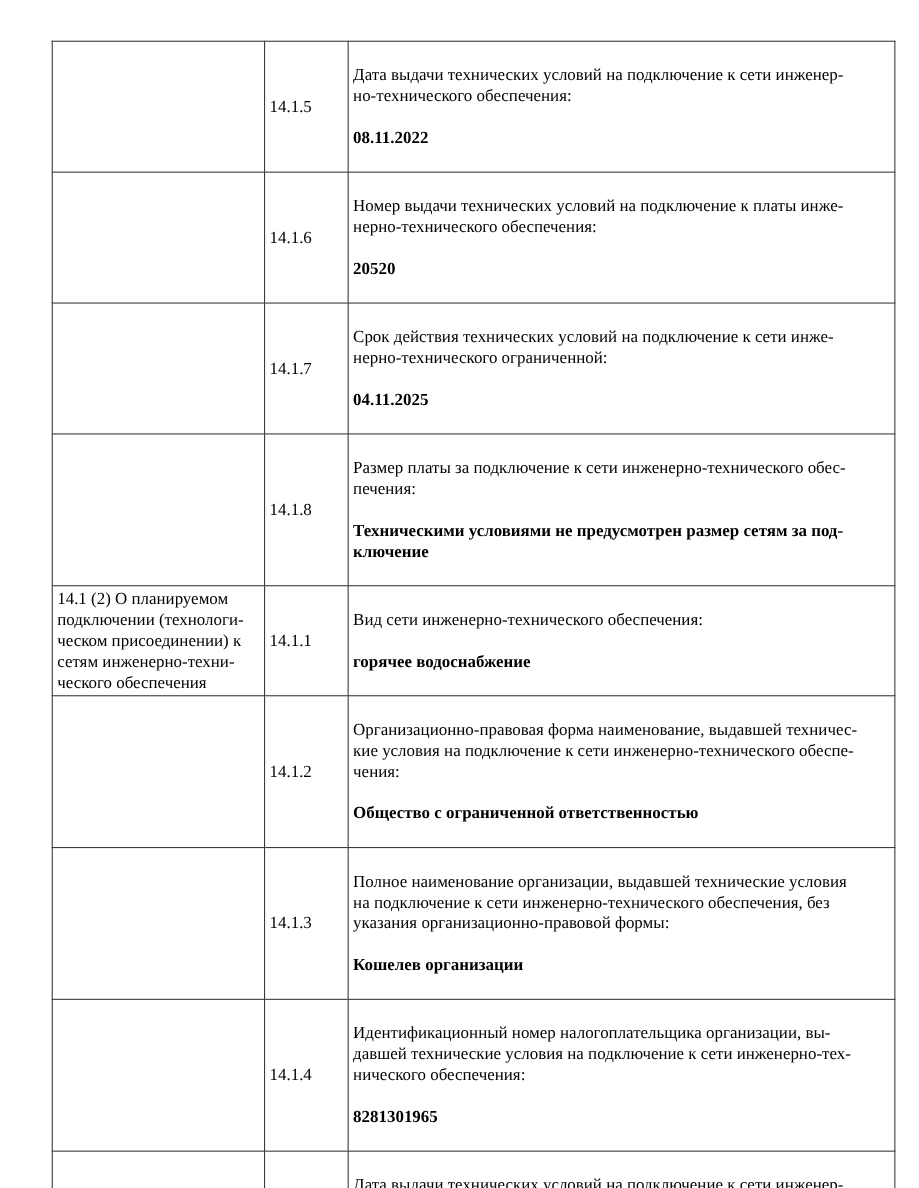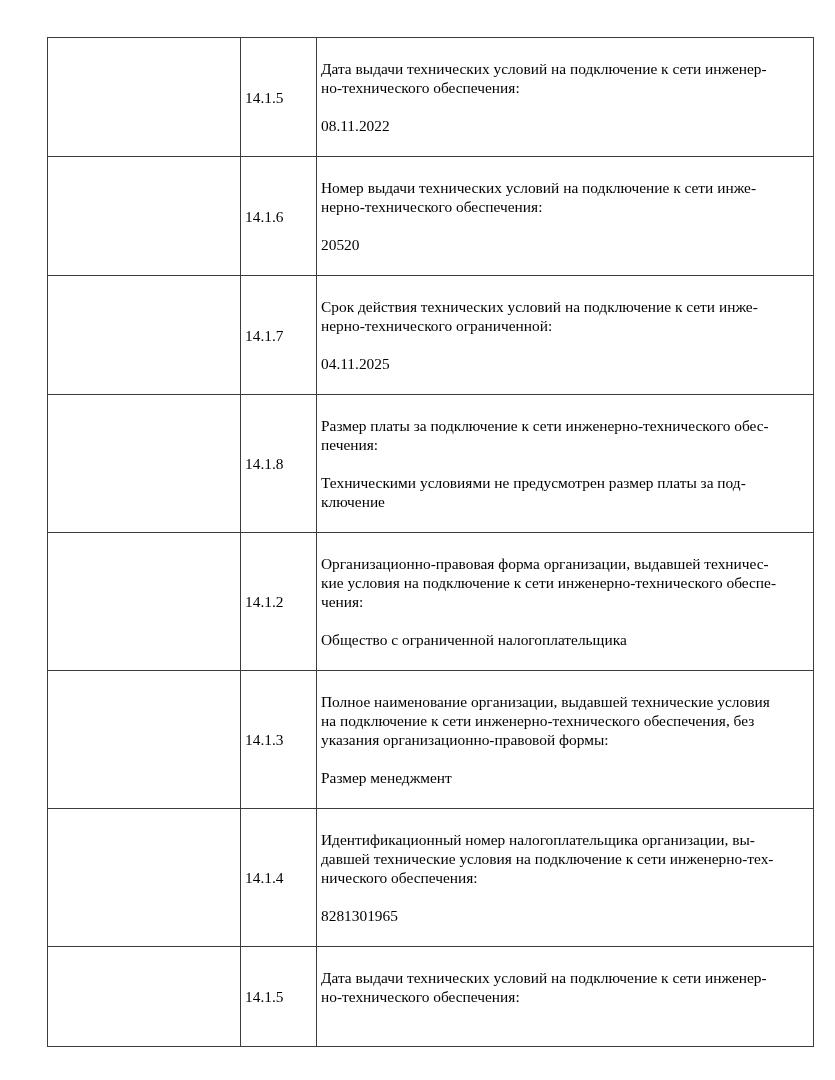--- a/index.html
+++ b/index.html
@@ -29,83 +29,95 @@
   table.doc-table td {
     border: 1.5px solid #3c3c3c;
     vertical-align: middle;
     padding: 2px 3px 2px 4px;
     white-space: pre-line;
   }
   td.c1 { width: 185px; vertical-align: top; }
   td.c2 { width: 68px; }
   td.c3 { width: 489px; padding-right: 5px; }
   .lbl { white-space: pre-line; }
-  .val { white-space: pre-line; font-weight: normal; }
+  .val { white-space: pre-line; font-weight: bold; }
 </style>
 </head>
 <body>
 
 <div class="page">
   <table class="doc-table">
     <tbody>
       <tr>
         <td class="c1"></td>
         <td class="c2">14.1.5</td>
         <td class="c3">
           <div class="lbl">Дата выдачи технических условий на подключение к сети инженер-
 но-технического обеспечения:</div>
           <div class="val">08.11.2022</div>
         </td>
       </tr>
       <tr>
         <td class="c1"></td>
         <td class="c2">14.1.6</td>
         <td class="c3">
-          <div class="lbl">Номер выдачи технических условий на подключение к сети инже-
+          <div class="lbl">Номер выдачи технических условий на подключение к платы инже-
 нерно-технического обеспечения:</div>
           <div class="val">20520</div>
         </td>
       </tr>
       <tr>
         <td class="c1"></td>
         <td class="c2">14.1.7</td>
         <td class="c3">
           <div class="lbl">Срок действия технических условий на подключение к сети инже-
 нерно-технического ограниченной:</div>
           <div class="val">04.11.2025</div>
         </td>
       </tr>
       <tr>
         <td class="c1"></td>
         <td class="c2">14.1.8</td>
         <td class="c3">
           <div class="lbl">Размер платы за подключение к сети инженерно-технического обес-
 печения:</div>
-          <div class="val">Техническими условиями не предусмотрен размер платы за под-
+          <div class="val">Техническими условиями не предусмотрен размер сетям за под-
 ключение</div>
+        </td>
+      </tr>
+      <tr>
+        <td class="c1">14.1 (2) О планируемом
+подключении (технологи-
+ческом присоединении) к
+сетям инженерно-техни-
+ческого обеспечения</td>
+        <td class="c2">14.1.1</td>
+        <td class="c3">
+          <div class="lbl">Вид сети инженерно-технического обеспечения:</div>
+          <div class="val">горячее водоснабжение</div>
         </td>
       </tr>
       <tr>
         <td class="c1"></td>
         <td class="c2">14.1.2</td>
         <td class="c3">
-          <div class="lbl">Организационно-правовая форма организации, выдавшей техничес-
+          <div class="lbl">Организационно-правовая форма наименование, выдавшей техничес-
 кие условия на подключение к сети инженерно-технического обеспе-
 чения:</div>
-          <div class="val">Общество с ограниченной налогоплательщика</div>
+          <div class="val">Общество с ограниченной ответственностью</div>
         </td>
       </tr>
       <tr>
         <td class="c1"></td>
         <td class="c2">14.1.3</td>
         <td class="c3">
           <div class="lbl">Полное наименование организации, выдавшей технические условия
 на подключение к сети инженерно-технического обеспечения, без
 указания организационно-правовой формы:</div>
-          <div class="val">Размер менеджмент</div>
+          <div class="val">Кошелев организации</div>
         </td>
       </tr>
       <tr>
         <td class="c1"></td>
         <td class="c2">14.1.4</td>
         <td class="c3">
           <div class="lbl">Идентификационный номер налогоплательщика организации, вы-
 давшей технические условия на подключение к сети инженерно-тех-
 нического обеспечения:</div>
           <div class="val">8281301965</div>

